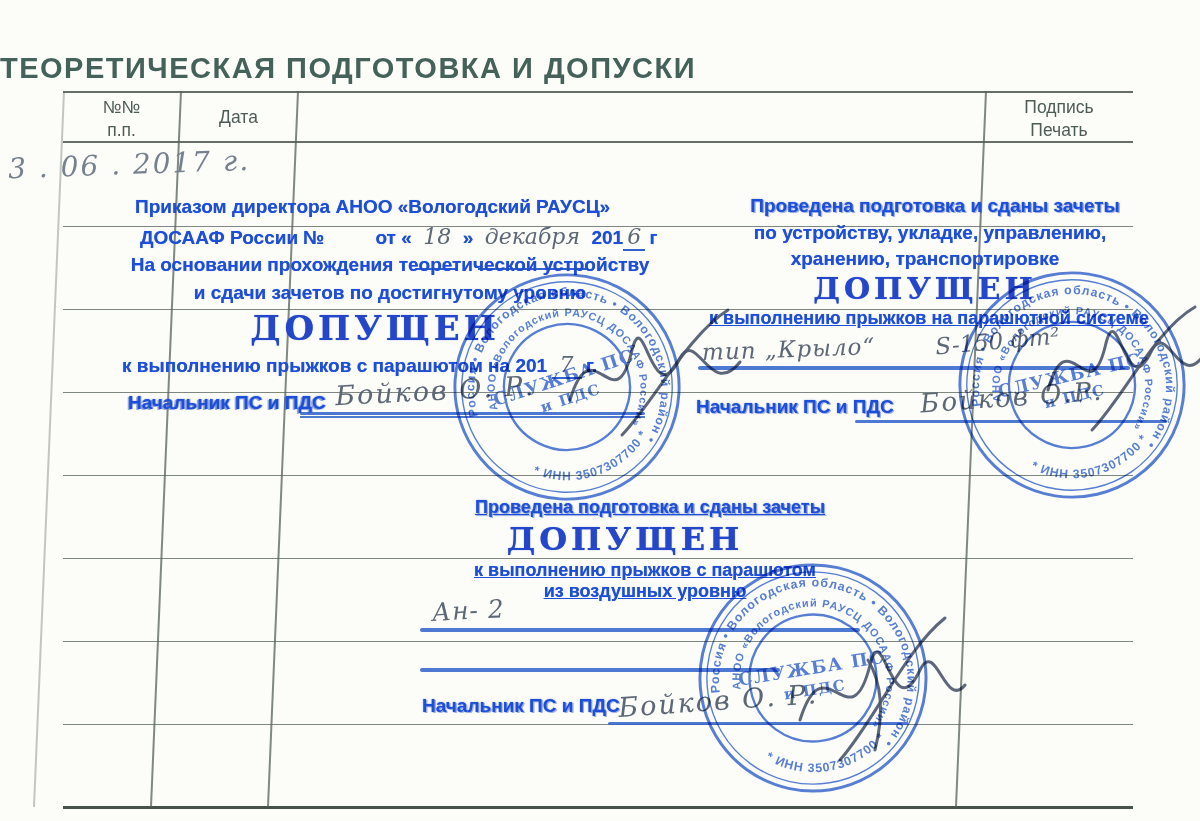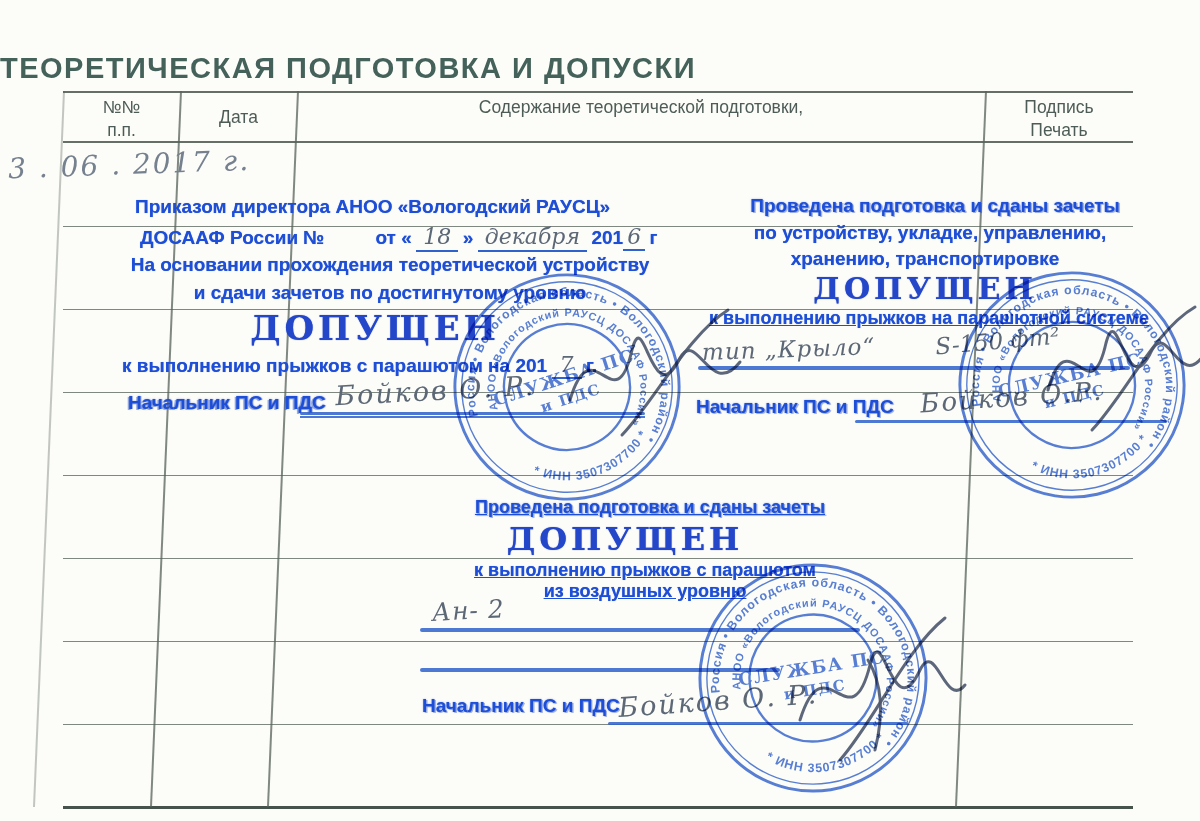--- a/index.html
+++ b/index.html
@@ -22,21 +22,21 @@
   .stamp{color:#1d4ed8;font-weight:bold;font-size:19px;text-align:center;
          text-shadow:0 0 .7px rgba(43,83,198,.75);white-space:nowrap;}
   .stamp.sm{font-size:18px;text-decoration:underline;}
   .smudge{text-shadow:1.4px .8px 0 rgba(43,83,198,.4),0 0 1.6px rgba(43,83,198,.55);}
   .smudge2{text-shadow:-1.6px 1px 0 rgba(43,83,198,.45),1px -0.5px 0 rgba(43,83,198,.35),0 0 2px rgba(43,83,198,.5);}
   .admitted{font-family:"DejaVu Serif",serif;font-weight:bold;color:#2446c8;
             letter-spacing:4px;text-shadow:0 0 1px rgba(36,70,200,.8);}
   
   .hand{font-family:"DejaVu Serif",serif;font-style:italic;color:#5d6877;white-space:nowrap;}
   .hand.light{color:#76818f;}
-  .uline{border-bottom:2px solid #2f62cc;padding:0 7px 1px 7px;}
+  .uline{border-bottom:2px solid #2f62cc;padding:0 7px 19px 7px;}
   .fill-line{position:absolute;height:3px;background:#2f62cc;opacity:.85;border-radius:2px;}
   .fill-line.double::after{content:"";display:block;height:2px;margin-top:4px;background:#2f62cc;}
   
   .seal{position:absolute;mix-blend-mode:multiply;opacity:.85;}
   .sc{fill:none;stroke:#3b6ad2;}
   .st{fill:#3b6ad2;font-family:"Liberation Sans",sans-serif;font-weight:bold;letter-spacing:1px;}
   .stc{font-family:"DejaVu Serif",serif;letter-spacing:1.5px;}
   .sig{position:absolute;mix-blend-mode:multiply;}
   .sig path{fill:none;stroke:#4d5870;stroke-width:3;stroke-linecap:round;opacity:.9;}
 </style>
@@ -61,21 +61,20 @@
   <div class="vline" style="left:297px"></div>
   <div class="vline" style="left:985px"></div>
 </div>
 
 <div class="abs hcell" style="left:63px;top:96px;width:117px">
   <div>№№</div>
   <div>п.п.</div>
 </div>
 <div class="abs hcell" style="left:180px;top:106px;width:117px">Дата</div>
 <div class="abs hcell" style="left:297px;top:96px;width:688px">
-  <div>Содержание теоретической подготовки,</div>
 </div>
 <div class="abs hcell" style="left:985px;top:96px;width:148px">
   <div>Подпись</div>
   <div>Печать</div>
 </div>
 
 <div class="abs hand light" style="left:8px;top:148px;font-size:28px;letter-spacing:2px;transform:rotate(-2deg)">3 . 06 . 2017 г.</div>
 
 <div class="abs stamp" style="left:135px;top:196px;width:470px">Приказом директора АНОО «Вологодский РАУСЦ»</div>
 <div class="abs" style="left:140px;top:224px;white-space:nowrap">

